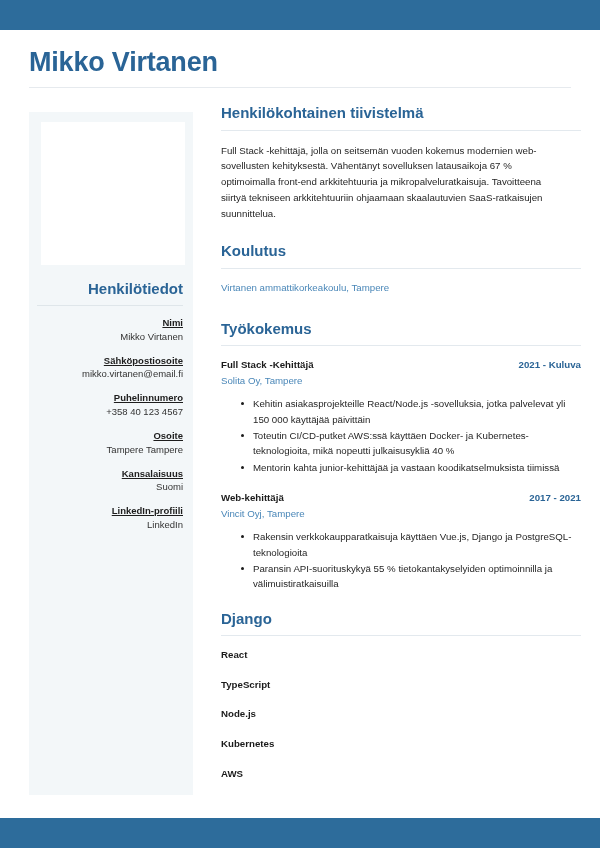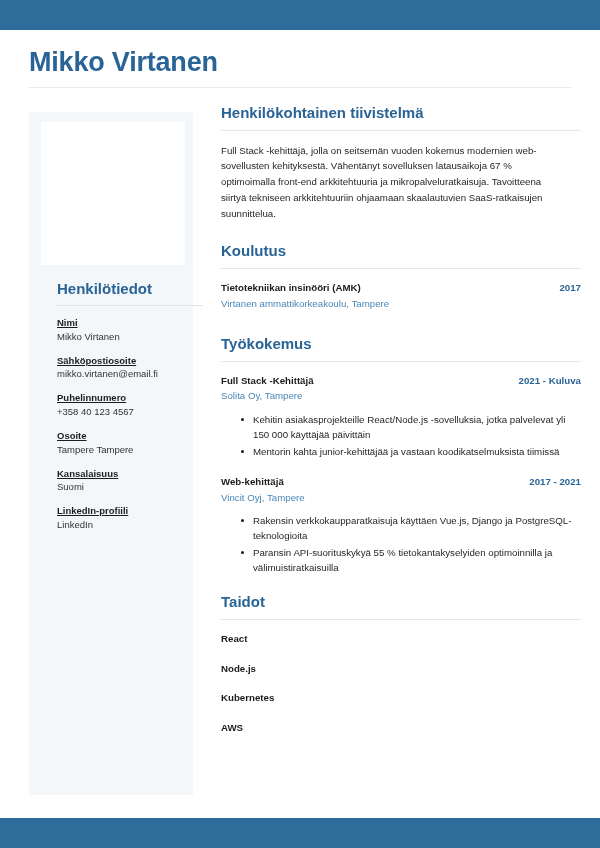--- a/index.html
+++ b/index.html
@@ -74,23 +74,24 @@
   .photo-box {
     position: absolute;
     left: 12px;
     top: 10px;
     width: 144px;
     height: 143px;
     background: #ffffff;
   }
   .sidebar-inner {
     position: absolute;
-    left: 28px;
+    left: 8px;
     top: 168px;
     width: 146px;
+    text-align: right;
   }
   .sidebar-title {
     color: #2a6496;
     font-size: 15px;
     font-weight: bold;
     margin: 0 0 7px 0;
     line-height: 1.2;
   }
   .sidebar-rule {
     height: 1px;
@@ -260,67 +261,65 @@
         <h2 class="section-title">Henkilökohtainen tiivistelmä</h2>
         <div class="section-rule"></div>
         <p class="summary-text">Full Stack -kehittäjä, jolla on seitsemän vuoden kokemus modernien web-sovellusten kehityksestä. Vähentänyt sovelluksen latausaikoja 67 % optimoimalla front-end arkkitehtuuria ja mikropalveluratkaisuja. Tavoitteena siirtyä tekniseen arkkitehtuuriin ohjaamaan skaalautuvien SaaS-ratkaisujen suunnittelua.</p>
       </div>
 
       <div class="section">
         <h2 class="section-title">Koulutus</h2>
         <div class="section-rule"></div>
         <div id="edu-container">
             <div class="entry">
-              <div class="entry-head">
-                <div class="entry-title">Tietotekniikan insinööri (AMK)</div>
-                <div class="entry-date">2017</div>
-              </div>
               <div class="entry-org">Virtanen ammattikorkeakoulu, Tampere</div>
             </div>
           </div>
       </div>
 
       <div class="gap-lg"></div>
 
       <div class="section">
         <h2 class="section-title">Työkokemus</h2>
         <div class="section-rule"></div>
         <div id="exp-container">
             <div class="entry">
               <div class="entry-head">
                 <div class="entry-title">Full Stack -Kehittäjä</div>
                 <div class="entry-date">2021 - Kuluva</div>
               </div>
               <div class="entry-org">Solita Oy, Tampere</div>
               <ul class="entry-bullets">
                 <li>Kehitin asiakasprojekteille React/Node.js -sovelluksia, jotka palvelevat yli 150 000 käyttäjää päivittäin</li>
+                <li>Toteutin CI/CD-putket AWS:ssä käyttäen Docker- ja Kubernetes-teknologioita, mikä nopeutti julkaisusykliä 40 %</li>
                 <li>Mentorin kahta junior-kehittäjää ja vastaan koodikatselmuksista tiimissä</li>
               </ul>
             </div>
             <div class="entry" style="margin-top: 16px;">
               <div class="entry-head">
                 <div class="entry-title">Web-kehittäjä</div>
                 <div class="entry-date">2017 - 2021</div>
               </div>
               <div class="entry-org">Vincit Oyj, Tampere</div>
               <ul class="entry-bullets">
                 <li>Rakensin verkkokaupparatkaisuja käyttäen Vue.js, Django ja PostgreSQL-teknologioita</li>
                 <li>Paransin API-suorituskykyä 55 % tietokantakyselyiden optimoinnilla ja välimuistiratkaisuilla</li>
               </ul>
             </div>
           </div>
       </div>
 
       <div class="gap-md"></div>
 
       <div class="section">
-        <h2 class="section-title">Taidot</h2>
+        <h2 class="section-title">Django</h2>
         <div class="section-rule"></div>
         <ul class="skills-list" id="skills-container">
             <li class="skill-item">React</li>
+            <li class="skill-item">TypeScript</li>
             <li class="skill-item">Node.js</li>
             <li class="skill-item">Kubernetes</li>
             <li class="skill-item">AWS</li>
           </ul>
       </div>
 
     </div>
   </div>
 
   <div class="band band-bottom"></div>

